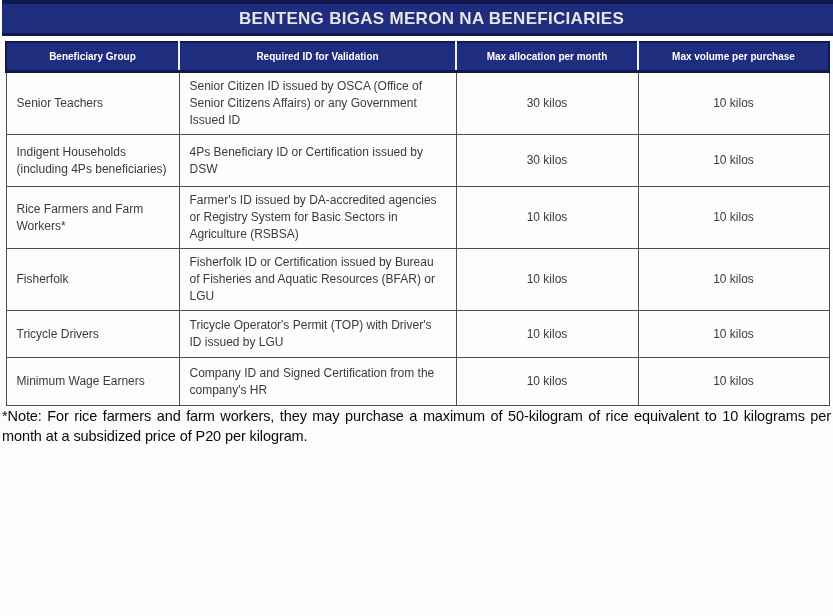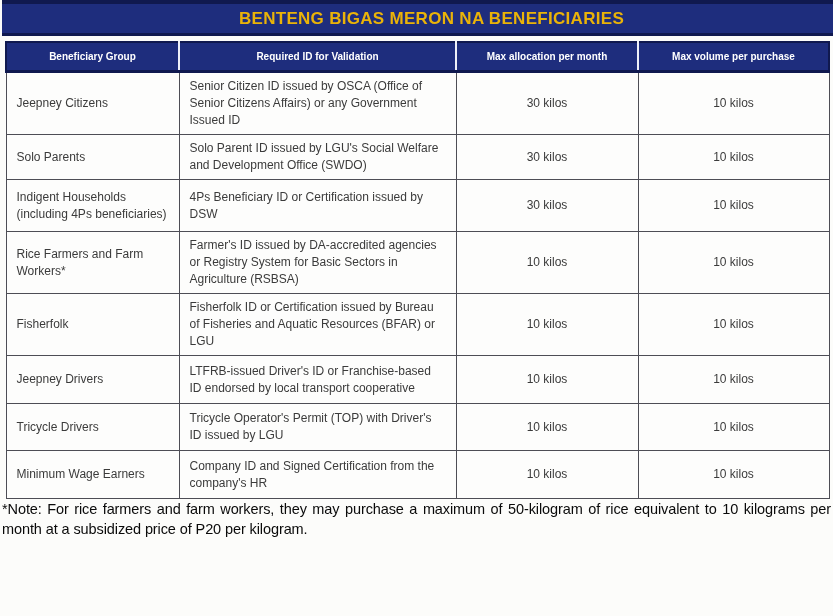--- a/index.html
+++ b/index.html
@@ -13,21 +13,21 @@
   
   .title-bar {
     margin: 0 0 0 2px;
     width: 831px; height: 36px;
     background: #1e2d7d;
     border-top: 4px solid #10194f;
     border-bottom: 3px solid #10194f;
     display: flex; align-items: center; justify-content: center;
   }
   .title-bar span {
-    color: #eab308; font-weight: bold; font-size: 17px; letter-spacing: 0.3px; margin-left: 28px;
+    color: #e5e5e5; font-weight: bold; font-size: 17px; letter-spacing: 0.3px; margin-left: 28px;
   }
 
   
   table {
     border-collapse: collapse;
     margin: 5px 0 0 5px;
     width: 823px;
     table-layout: fixed;
     background: #fdfdfc;
   }
@@ -86,52 +86,40 @@
     <thead>
       <tr>
         <th>Beneficiary Group</th>
         <th>Required ID for Validation</th>
         <th>Max allocation per month</th>
         <th>Max volume per purchase</th>
       </tr>
     </thead>
     <tbody>
       <tr style="height:60px">
-        <td class="c1">Jeepney Citizens</td>
+        <td class="c1">Senior Teachers</td>
         <td class="c2">Senior Citizen ID issued by OSCA (Office of Senior Citizens Affairs) or any Government Issued ID</td>
-        <td class="c3">30 kilos</td>
-        <td class="c4">10 kilos</td>
-      </tr>
-      <tr style="height:44px">
-        <td class="c1">Solo Parents</td>
-        <td class="c2">Solo Parent ID issued by LGU's Social Welfare and Development Office (SWDO)</td>
         <td class="c3">30 kilos</td>
         <td class="c4">10 kilos</td>
       </tr>
       <tr style="height:52px">
         <td class="c1">Indigent Households (including 4Ps beneficiaries)</td>
         <td class="c2">4Ps Beneficiary ID or Certification issued by DSW</td>
         <td class="c3">30 kilos</td>
         <td class="c4">10 kilos</td>
       </tr>
       <tr style="height:55px">
         <td class="c1">Rice Farmers and Farm Workers*</td>
         <td class="c2">Farmer's ID issued by DA-accredited agencies or Registry System for Basic Sectors in Agriculture (RSBSA)</td>
         <td class="c3">10 kilos</td>
         <td class="c4">10 kilos</td>
       </tr>
       <tr style="height:50px">
         <td class="c1">Fisherfolk</td>
         <td class="c2">Fisherfolk ID or Certification issued by Bureau of Fisheries and Aquatic Resources (BFAR) or LGU</td>
-        <td class="c3">10 kilos</td>
-        <td class="c4">10 kilos</td>
-      </tr>
-      <tr style="height:48px">
-        <td class="c1">Jeepney Drivers</td>
-        <td class="c2">LTFRB-issued Driver's ID or Franchise-based ID endorsed by local transport cooperative</td>
         <td class="c3">10 kilos</td>
         <td class="c4">10 kilos</td>
       </tr>
       <tr style="height:47px">
         <td class="c1">Tricycle Drivers</td>
         <td class="c2">Tricycle Operator's Permit (TOP) with Driver's ID issued by LGU</td>
         <td class="c3">10 kilos</td>
         <td class="c4">10 kilos</td>
       </tr>
       <tr style="height:48px">

